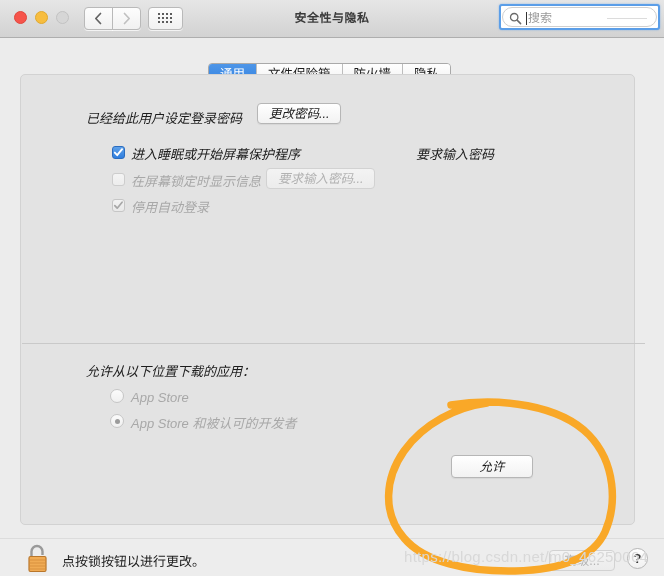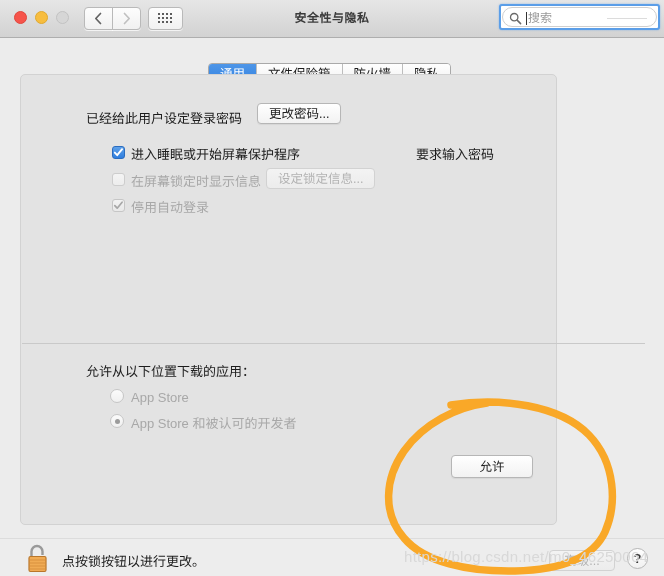--- a/index.html
+++ b/index.html
@@ -170,26 +170,27 @@
   .tab:last-child { border-right: none; }
   .tab.active {
     background: linear-gradient(to bottom, #4e96e8 0%, #2f7fe0 100%);
     color: #ffffff;
   }
 
   #contentbox {
     position: absolute;
     left: 20px;
     top: 36px;
-    width: 537px;
+    width: 615px;
     height: 451px;
     background: #e3e3e3;
     border: 1px solid #d2d2d2;
     border-radius: 5px;
     box-sizing: border-box;
+    font-style: italic;
   }
 
   .row { position: absolute; }
   .lbl {
     font-size: 13px;
     color: #1c1c1c;
     white-space: nowrap;
   }
   .lbl.dim { color: #a8a8a8; }
 
@@ -451,21 +452,21 @@
 
       <div class="row" style="left:395px; top:69px;">
         <span class="lbl">要求输入密码</span>
       </div>
 
       <div class="cbx dim-off" style="left:91px; top:98px;"></div>
       <div class="row" style="left:110px; top:96px;">
         <span class="lbl dim">在屏幕锁定时显示信息</span>
       </div>
       <div class="row" style="left:245px; top:93px;">
-        <span class="pushbtn disabled">设定锁定信息...</span>
+        <span class="pushbtn disabled">要求输入密码...</span>
       </div>
 
       <div class="cbx dim-on" style="left:91px; top:124px;">
         <svg width="11" height="11" viewBox="0 0 11 11">
           <polyline points="1.8,5.6 4.2,8.2 9.1,2.2" fill="none" stroke="#a7a7a7" stroke-width="1.7" stroke-linecap="round" stroke-linejoin="round"></polyline>
         </svg>
       </div>
       <div class="row" style="left:110px; top:122px;">
         <span class="lbl dim">停用自动登录</span>
       </div>

